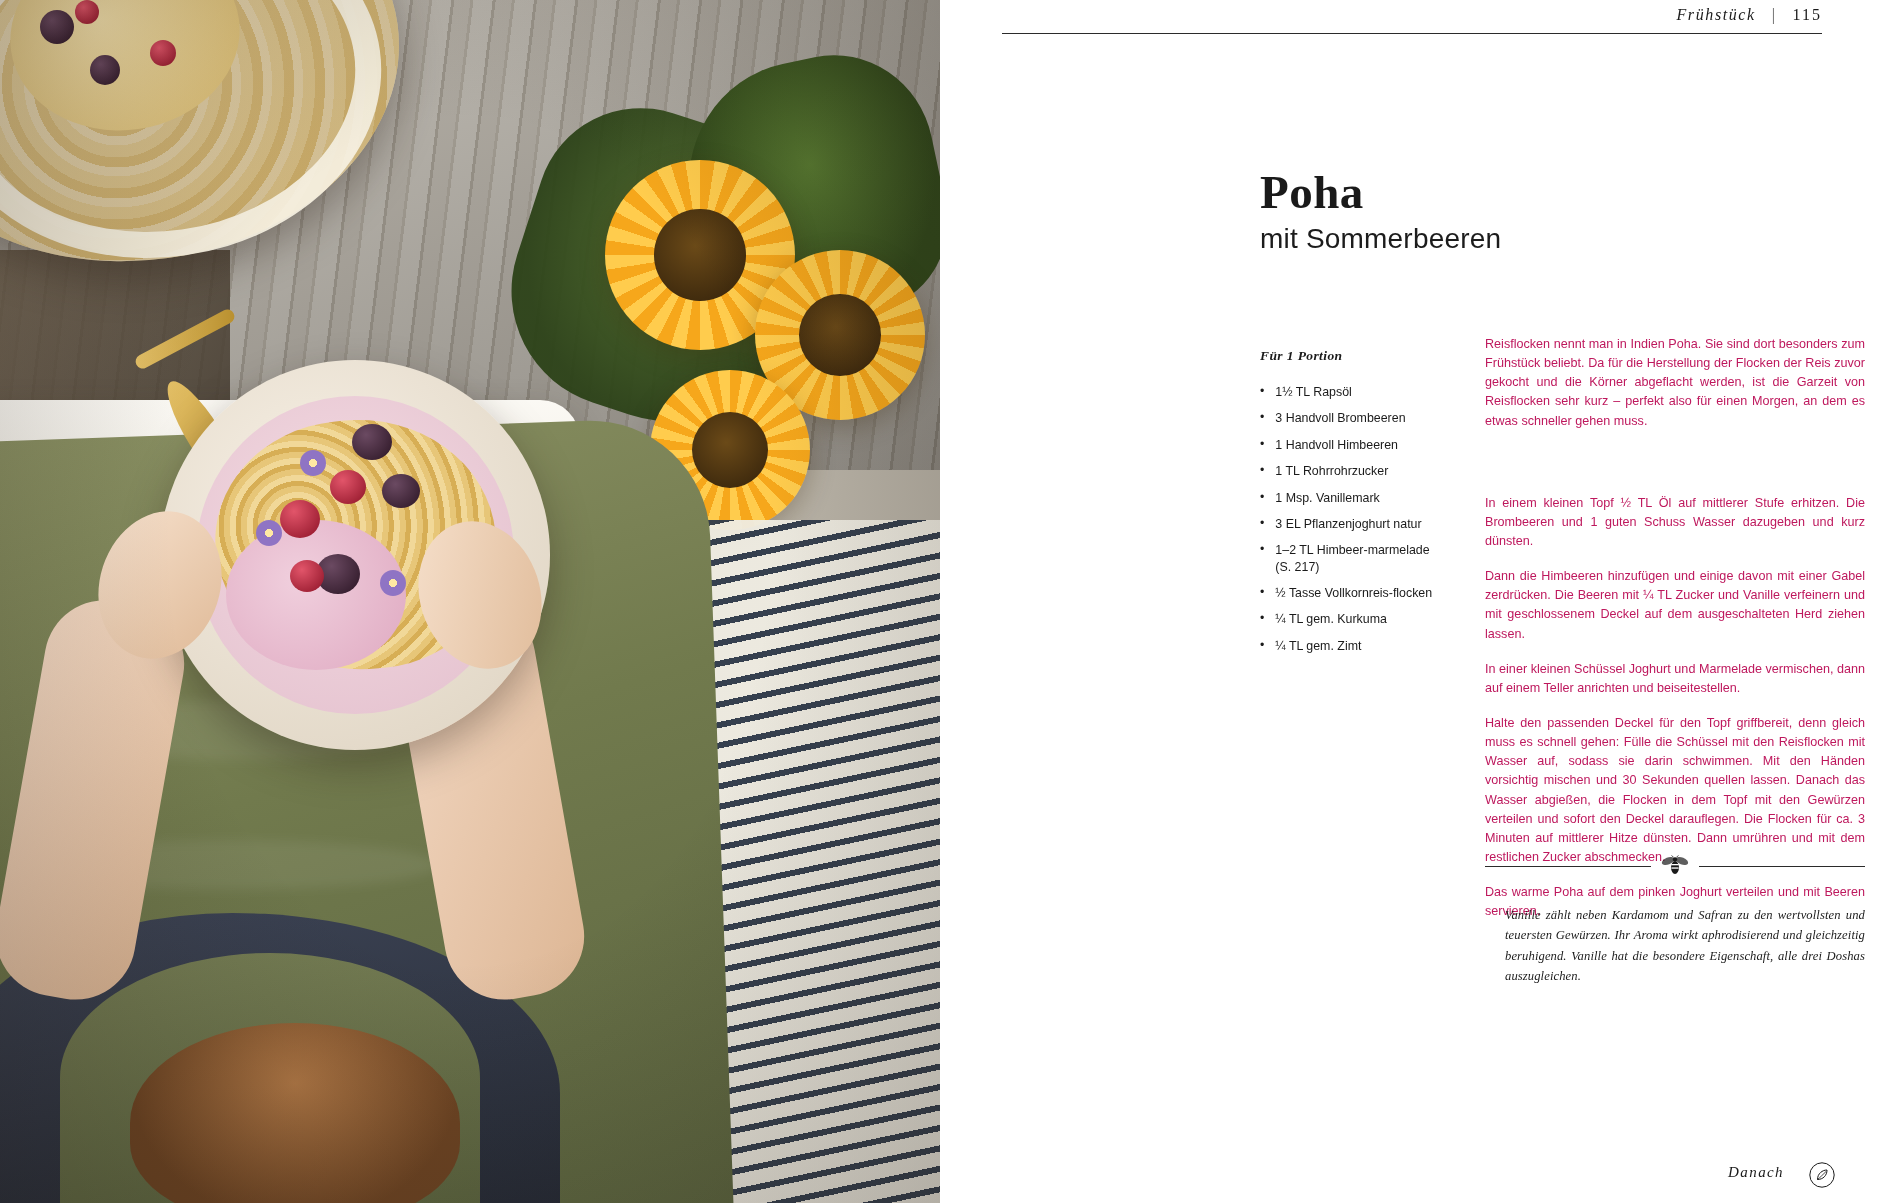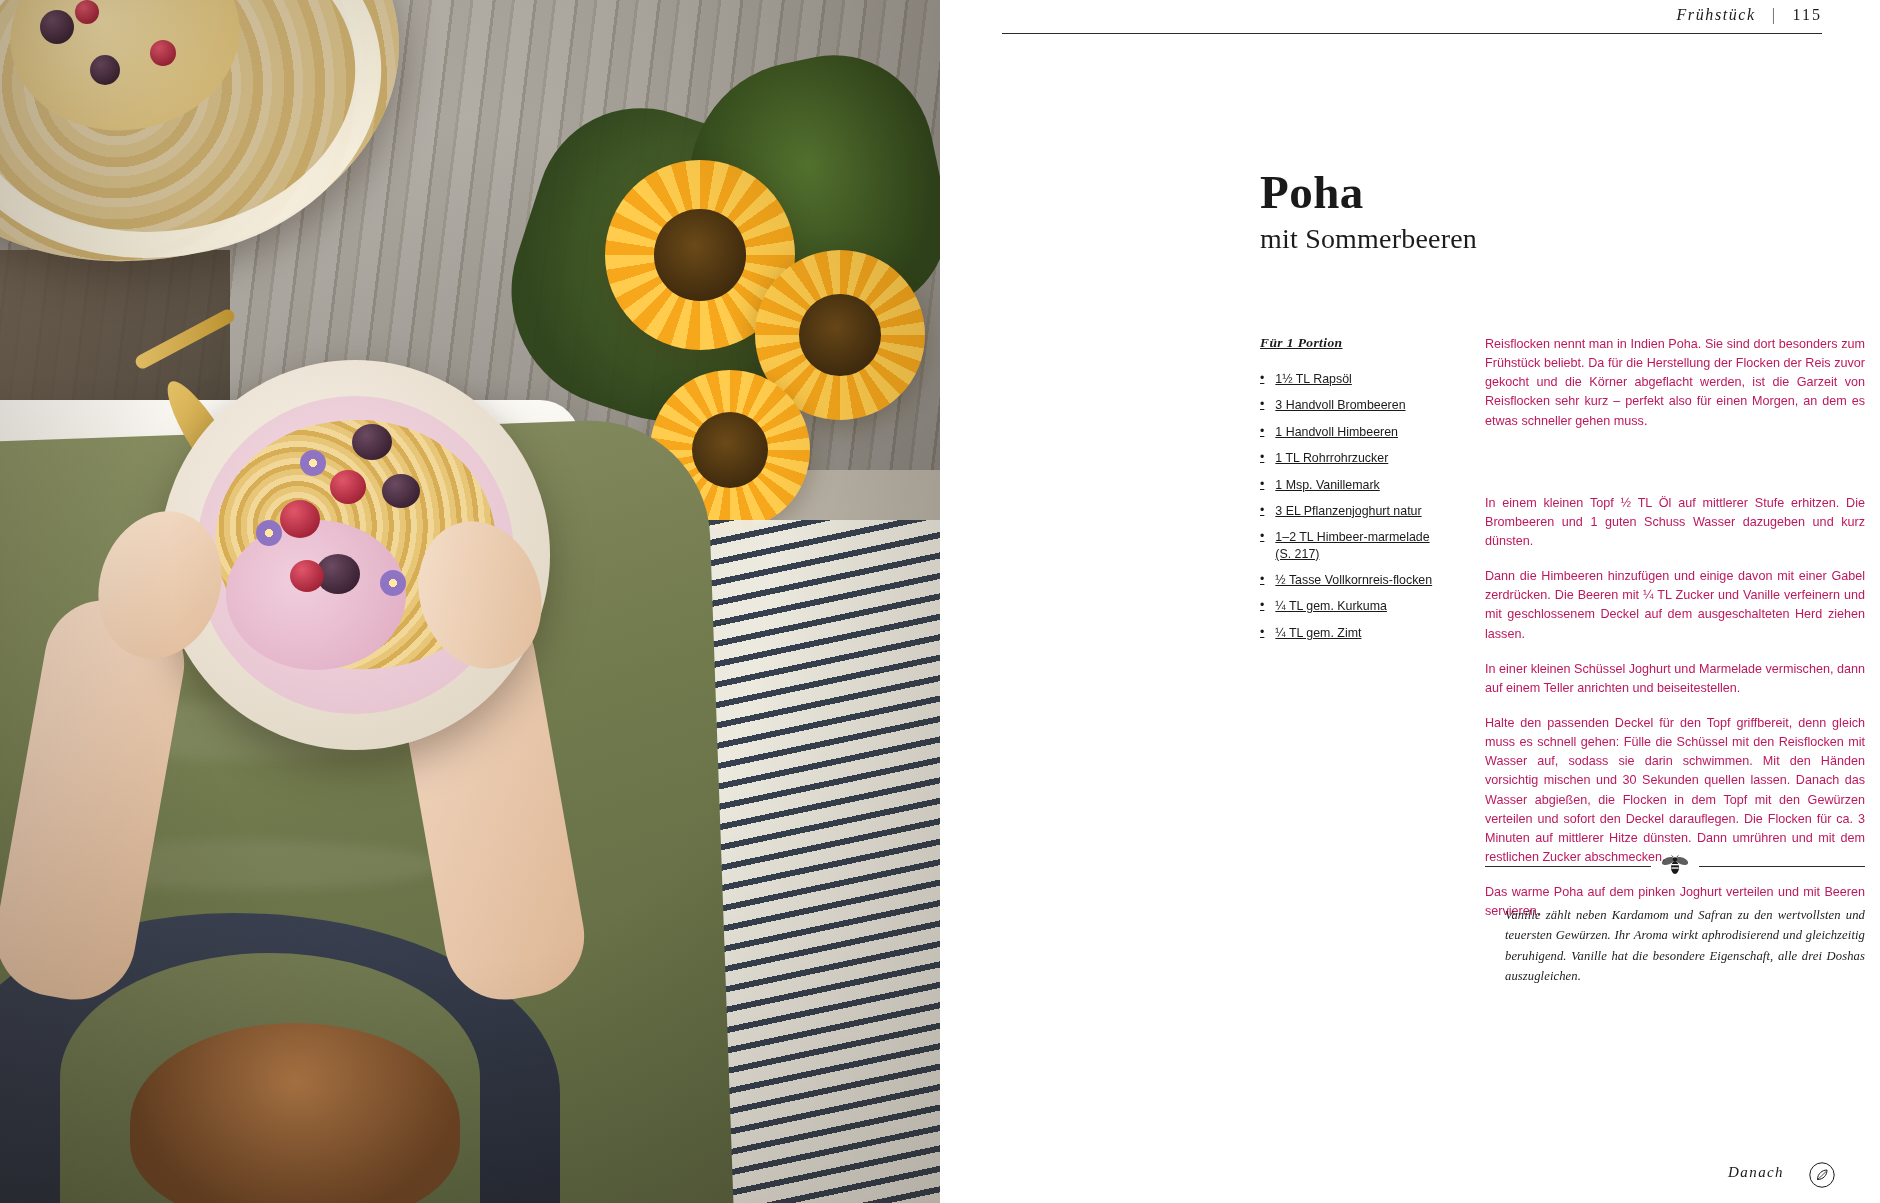--- a/index.html
+++ b/index.html
@@ -324,35 +324,34 @@
   }
   .recipe-title {
     font-family: "Liberation Serif", serif;
     font-weight: bold;
     font-size: 47px;
     letter-spacing: .5px;
     margin: 0;
     line-height: 1.05;
   }
   .recipe-subtitle {
-    font-family: Liberation Serif, serif;
+    font-family: Liberation Sans, sans-serif;
     font-weight: 300;
     font-size: 28px;
     margin: 6px 0 4px 0;
     letter-spacing: .2px;
     color: #1c1c1c;
   }
 
   
   .ingredients {
     position: absolute;
     left: 320px;
-    top: 335px;
+    top: 348px;
     width: 180px;
-    text-decoration: underline;
   }
   .ing-heading {
     font-family: "Liberation Serif", serif;
     font-style: italic;
     font-weight: bold;
     font-size: 13.5px;
     letter-spacing: .4px;
     margin-bottom: 20px;
   }
   .ing-list {

